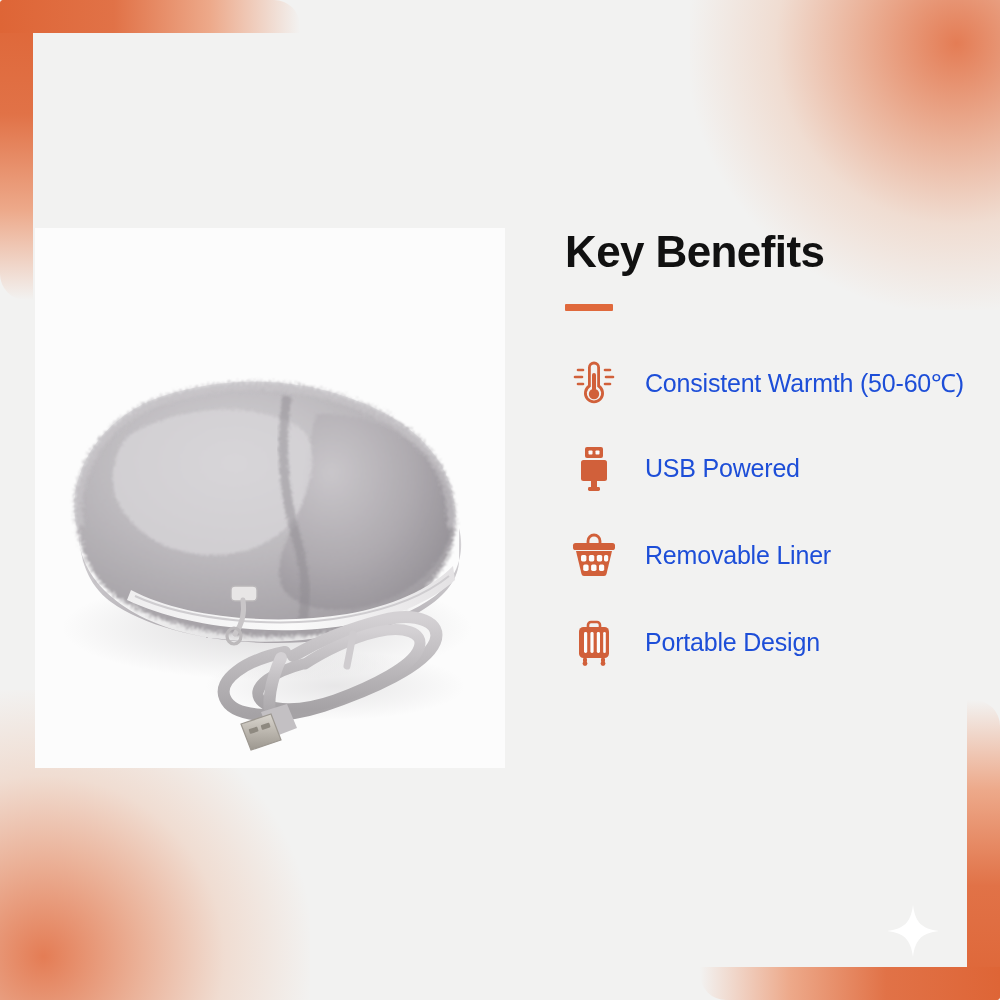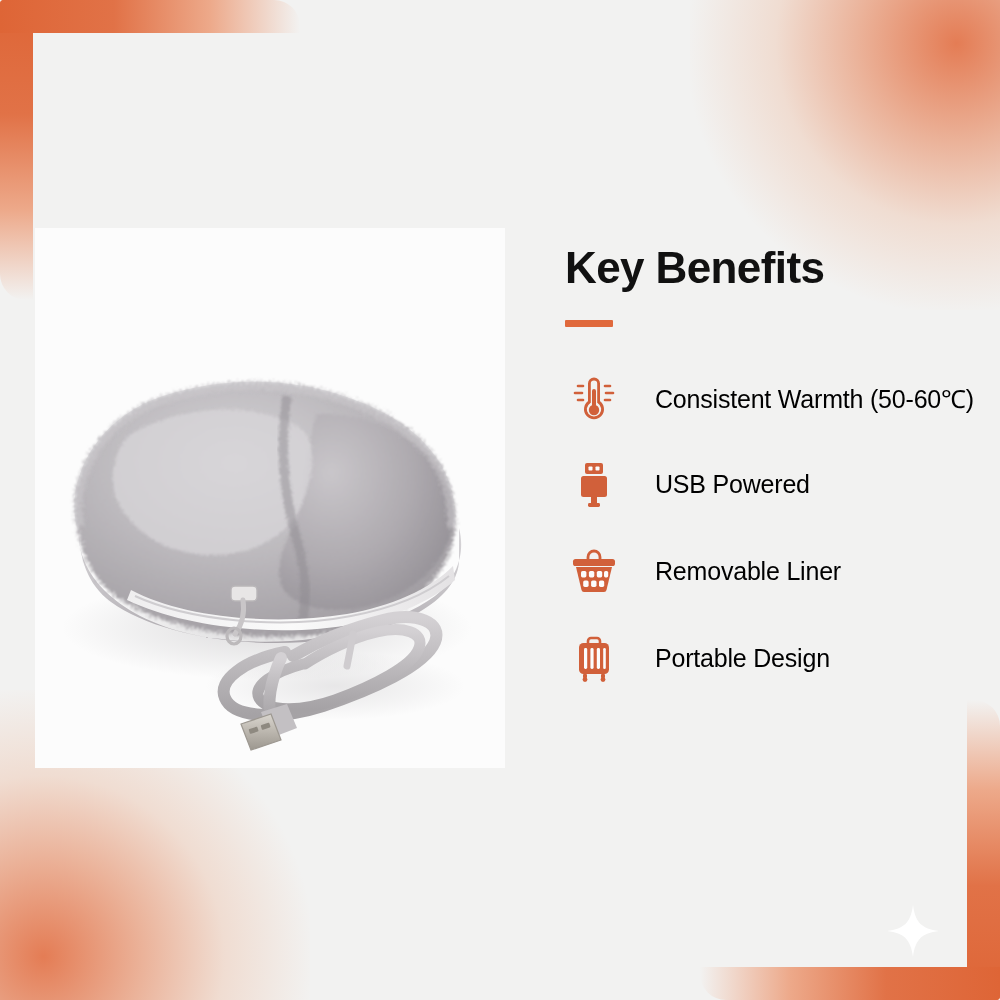--- a/index.html
+++ b/index.html
@@ -53,41 +53,41 @@
   
   .photo-panel {
     position:absolute; left:35px; top:228px; width:470px; height:540px;
     background:#FCFCFC;
     overflow:hidden;
   }
   .photo-stage { position:absolute; inset:0; }
 
   
   .content {
-    position:absolute; left:565px; top:244px; width:430px;
+    position:absolute; left:565px; top:228px; width:430px;
   }
   .title {
     font-size:44px; font-weight:bold; color:#111111;
     letter-spacing:-0.6px; line-height:1.08;
   }
   .accent-bar {
     width:48px; height:7px; background:#E0693C; border-radius:1px;
     margin-top:28px;
   }
   .benefits { margin-top:42px; }
   .benefit-row {
     display:flex; align-items:center; height:58px; margin-bottom:29px;
   }
   .benefit-row:last-child { margin-bottom:0; }
   .benefit-icon {
     width:58px; min-width:58px; height:54px;
     display:flex; align-items:center; justify-content:center;
   }
   .benefit-label {
-    margin-left:32px; font-size:25px; color:#000000;
+    margin-left:22px; font-size:25px; color:#1d4ed8;
     white-space:nowrap; letter-spacing:-0.2px;
   }
 </style>
 </head>
 <body>
 
 <div class="glow-tr"></div>
 <div class="glow-bl"></div>
 
 <div class="bracket bracket-tl-v"></div>

